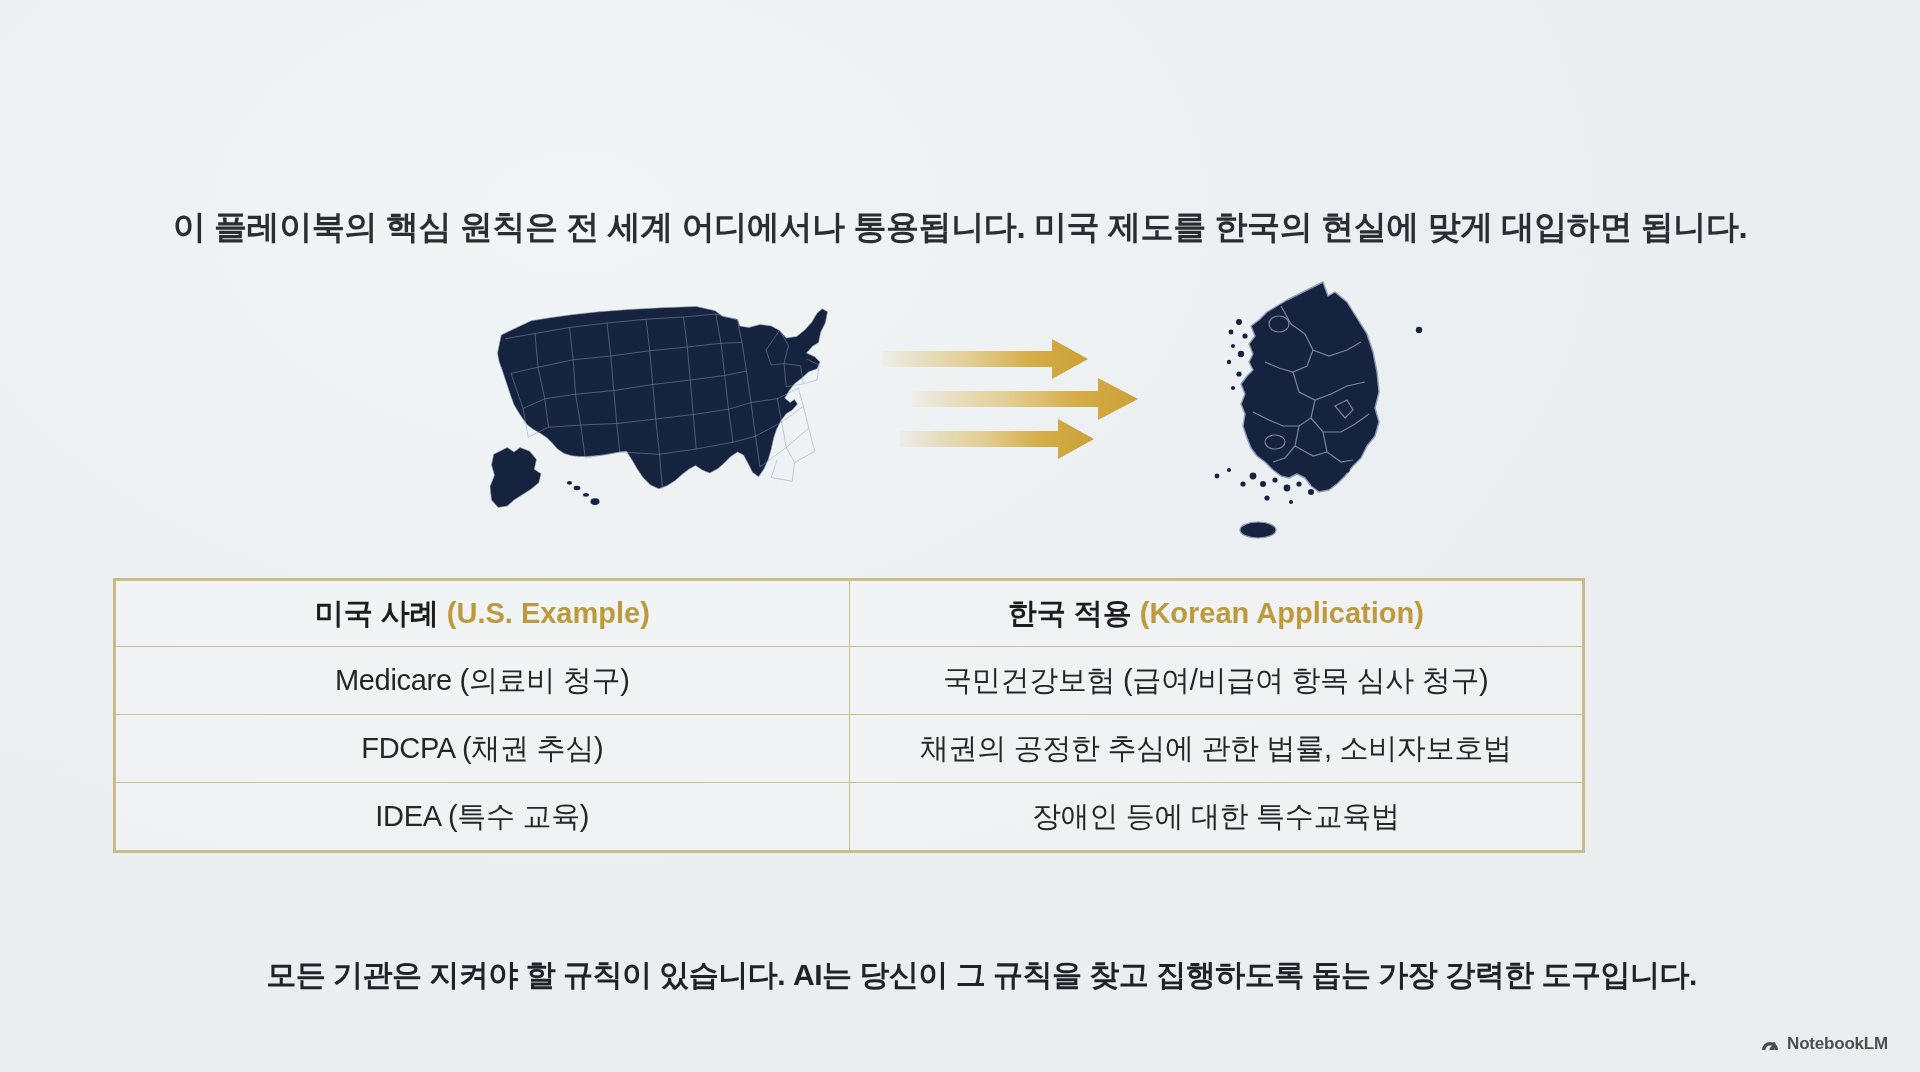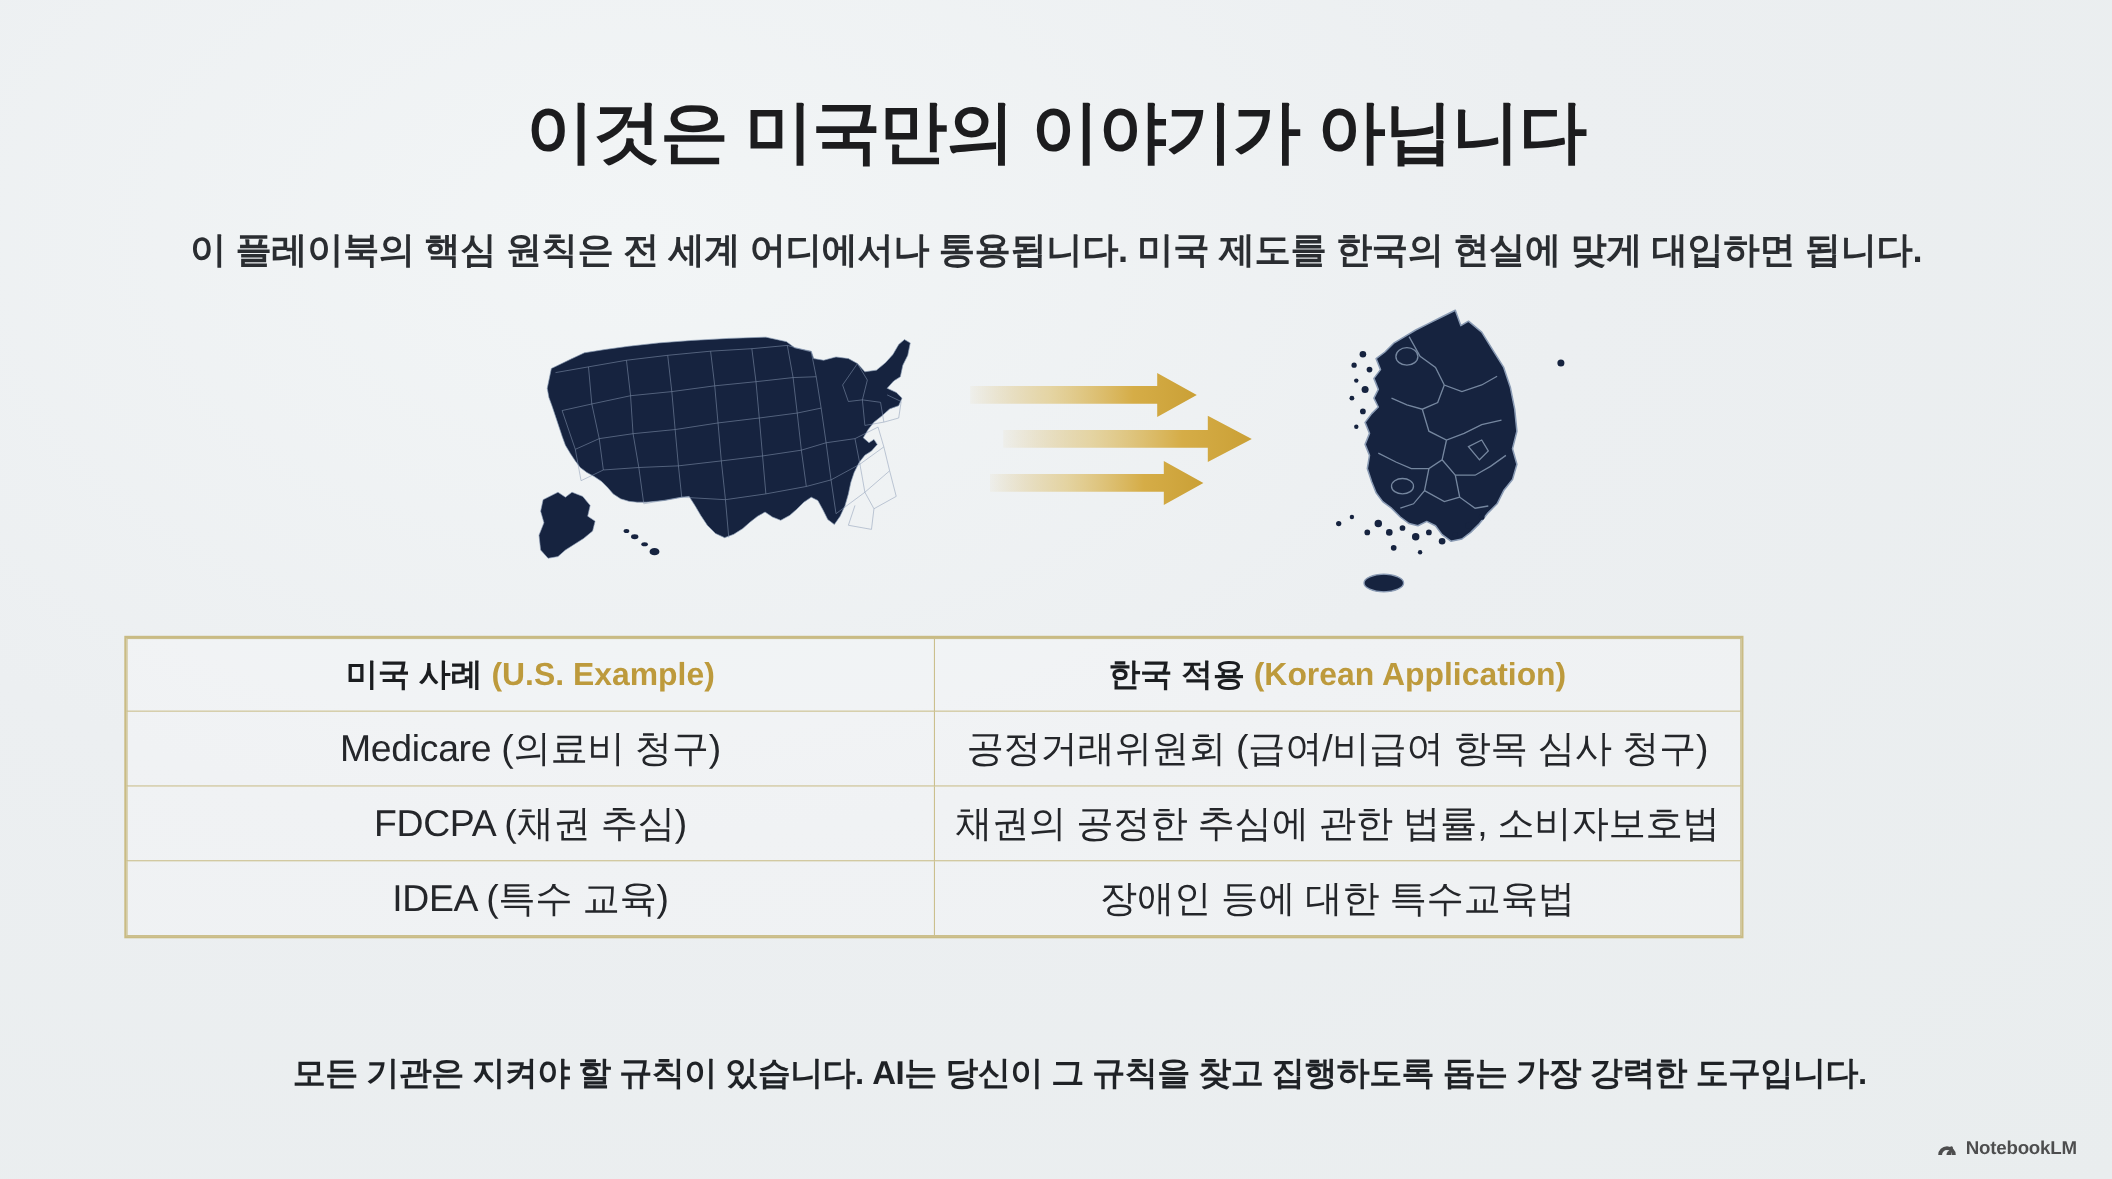--- a/index.html
+++ b/index.html
@@ -78,21 +78,21 @@
     vertical-align:middle;
   }
   .table th {
     font-size:29px;
     font-weight:bold;
     color:#1b1d20;
     height:66px;
   }
   .table th .en { color:#bd9a3c; }
   .table td {
-    font-size:34px;
+    font-size:29px;
     font-weight:500;
     color:#24262a;
     letter-spacing:-0.3px;
   }
   .col-left  { width:50%; }
   .col-right { width:50%; }
 
   
   .caption {
     position:absolute;
@@ -120,21 +120,20 @@
     font-weight:600;
     color:#2b2b2b;
     letter-spacing:-0.2px;
   }
 </style>
 </head>
 <body>
 
 <div class="slide">
 
-  <div class="title">이것은 미국만의 이야기가 아닙니다</div>
 
   <div class="subtitle">이 플레이북의 핵심 원칙은 전 세계 어디에서나 통용됩니다. 미국 제도를 한국의 현실에 맞게 대입하면 됩니다.</div>
 
   <div class="mapband">
 
     <svg class="us-map" viewBox="0 0 960 600">
       <g fill="#16233f" stroke="#8a9bb4" stroke-width="1.6" stroke-linejoin="round">
         <path d="M60 168 L70 120 L120 96 L150 82 L200 74 L258 66 L330 58 L410 52 L500 47 L590 44 L640 55 L660 70 L700 78 L706 96 L730 100 L760 92 L790 96 L812 108 L830 128 L858 124 L880 106 L898 86 L912 62 L926 50 L940 58 L934 88 L922 112 L916 140 L900 150 L884 168 L906 178 L920 192 L912 210 L890 218 L870 236 L852 250 L838 268 L826 288 L840 300 L852 292 L860 304 L846 320 L830 330 L816 348 L804 372 L796 396 L790 424 L782 452 L770 478 L756 498 L740 486 L728 462 L716 440 L700 432 L682 444 L664 462 L648 476 L626 488 L606 480 L588 468 L570 478 L552 492 L534 508 L512 522 L490 530 L468 520 L448 500 L432 476 L418 452 L404 430 L386 432 L366 436 L344 440 L322 442 L300 444 L278 444 L258 442 L238 436 L220 424 L206 408 L192 394 L174 382 L156 372 L140 360 L128 344 L116 326 L104 306 L96 284 L88 260 L80 236 L72 212 L64 190 Z"></path>
       </g>
       <g stroke="#8a9bb4" stroke-width="1.5" fill="none" opacity="0.85">
@@ -255,21 +254,21 @@
     <table>
       <thead>
         <tr>
           <th class="col-left"><span>미국 사례 </span><span class="en">(U.S. Example)</span></th>
           <th class="col-right"><span>한국 적용 </span><span class="en">(Korean Application)</span></th>
         </tr>
       </thead>
       <tbody>
         <tr>
           <td>Medicare (의료비 청구)</td>
-          <td>공정거래위원회 (급여/비급여 항목 심사 청구)</td>
+          <td>국민건강보험 (급여/비급여 항목 심사 청구)</td>
         </tr>
         <tr>
           <td>FDCPA (채권 추심)</td>
           <td>채권의 공정한 추심에 관한 법률, 소비자보호법</td>
         </tr>
         <tr>
           <td>IDEA (특수 교육)</td>
           <td>장애인 등에 대한 특수교육법</td>
         </tr>
       </tbody>

